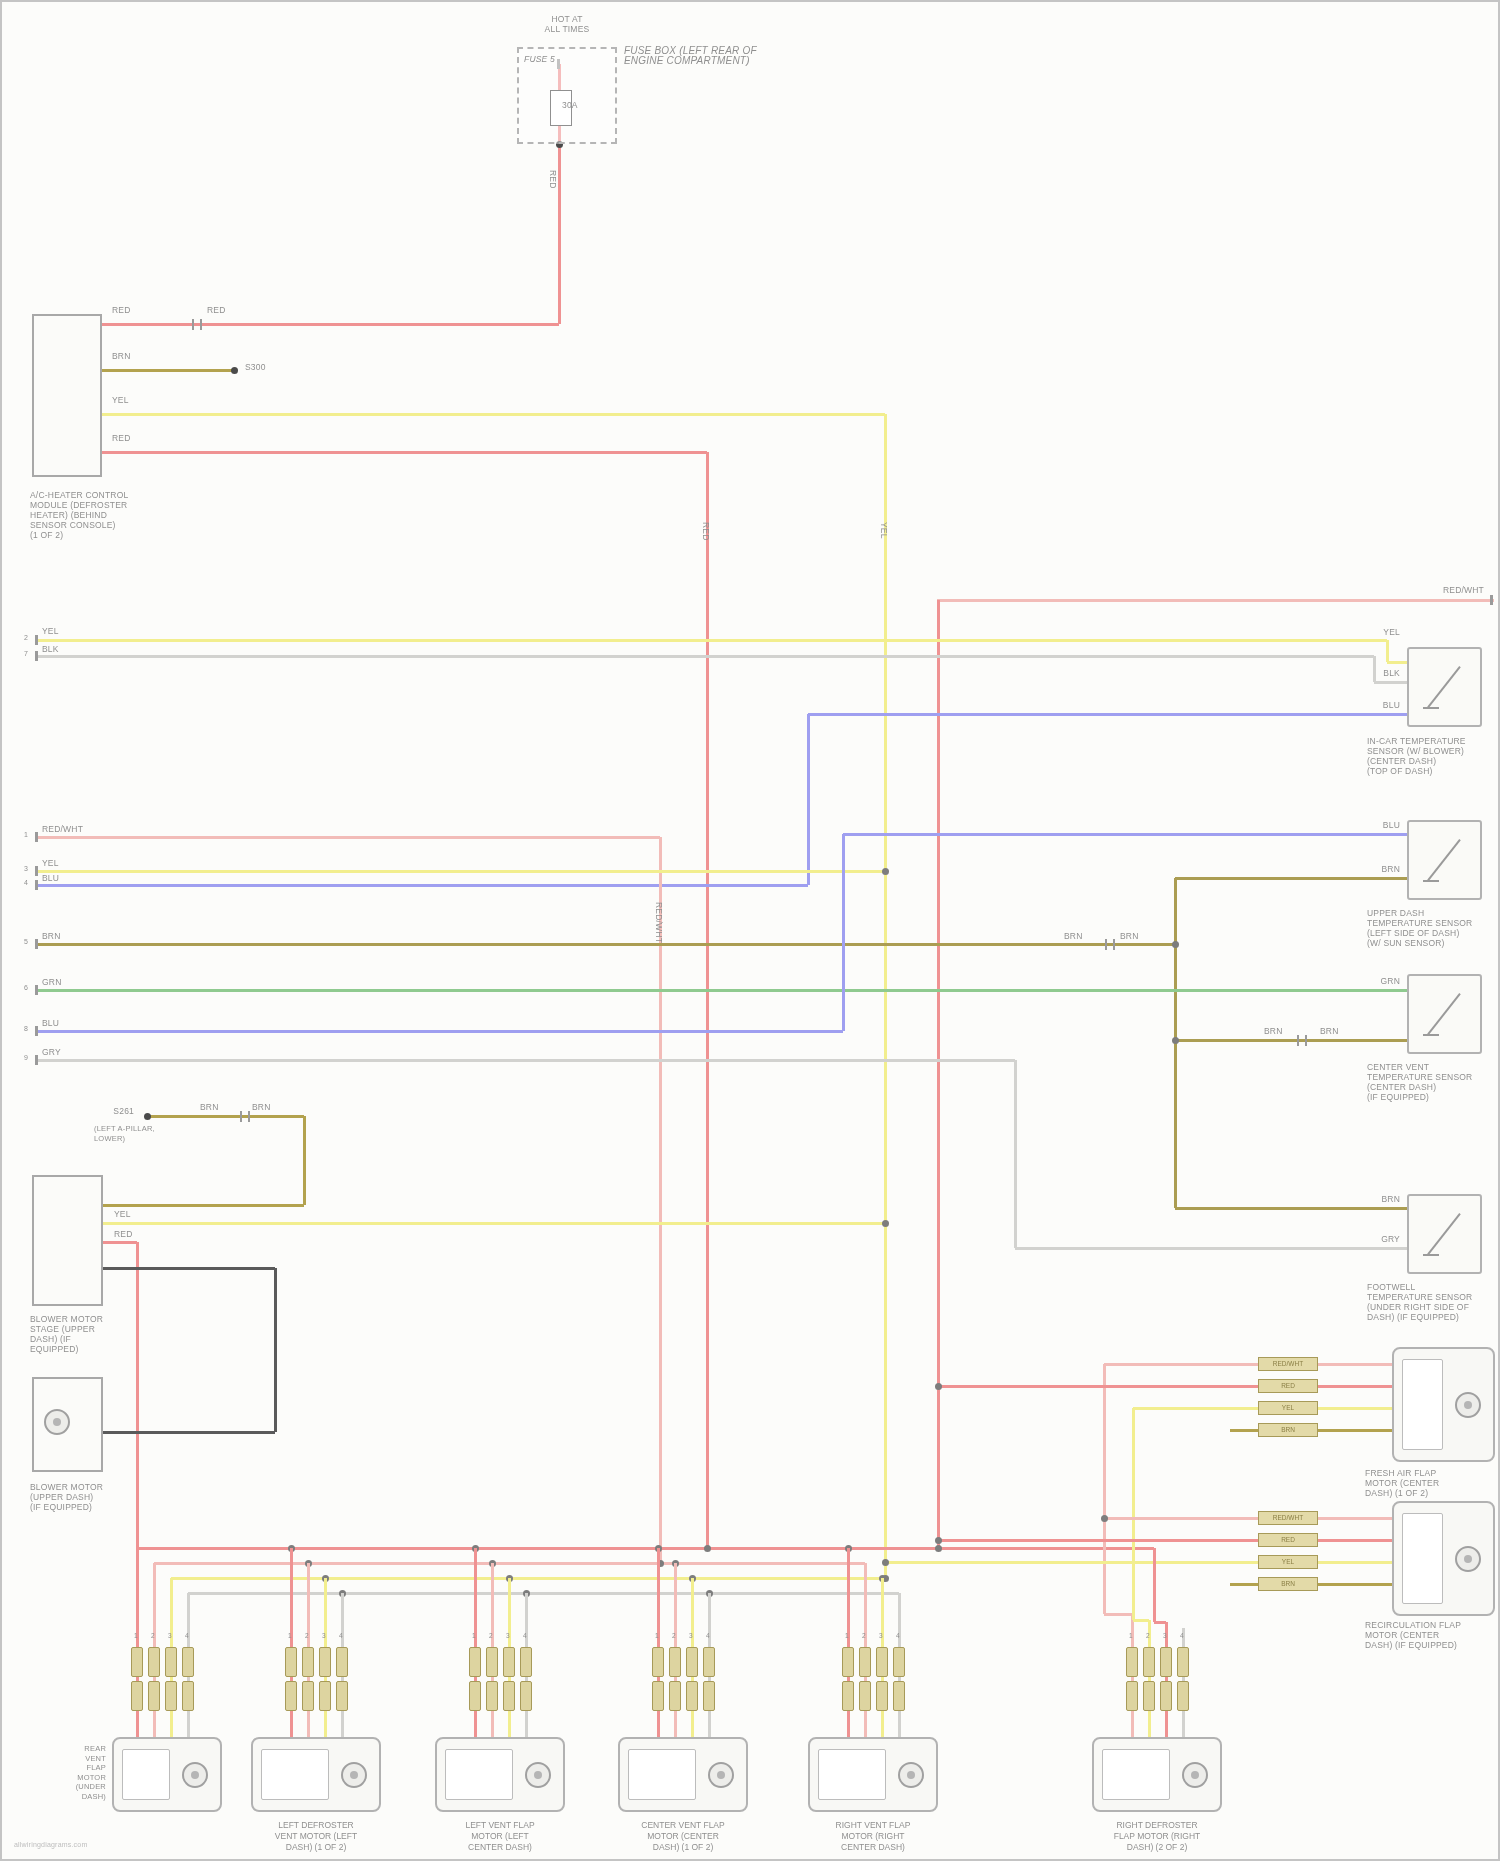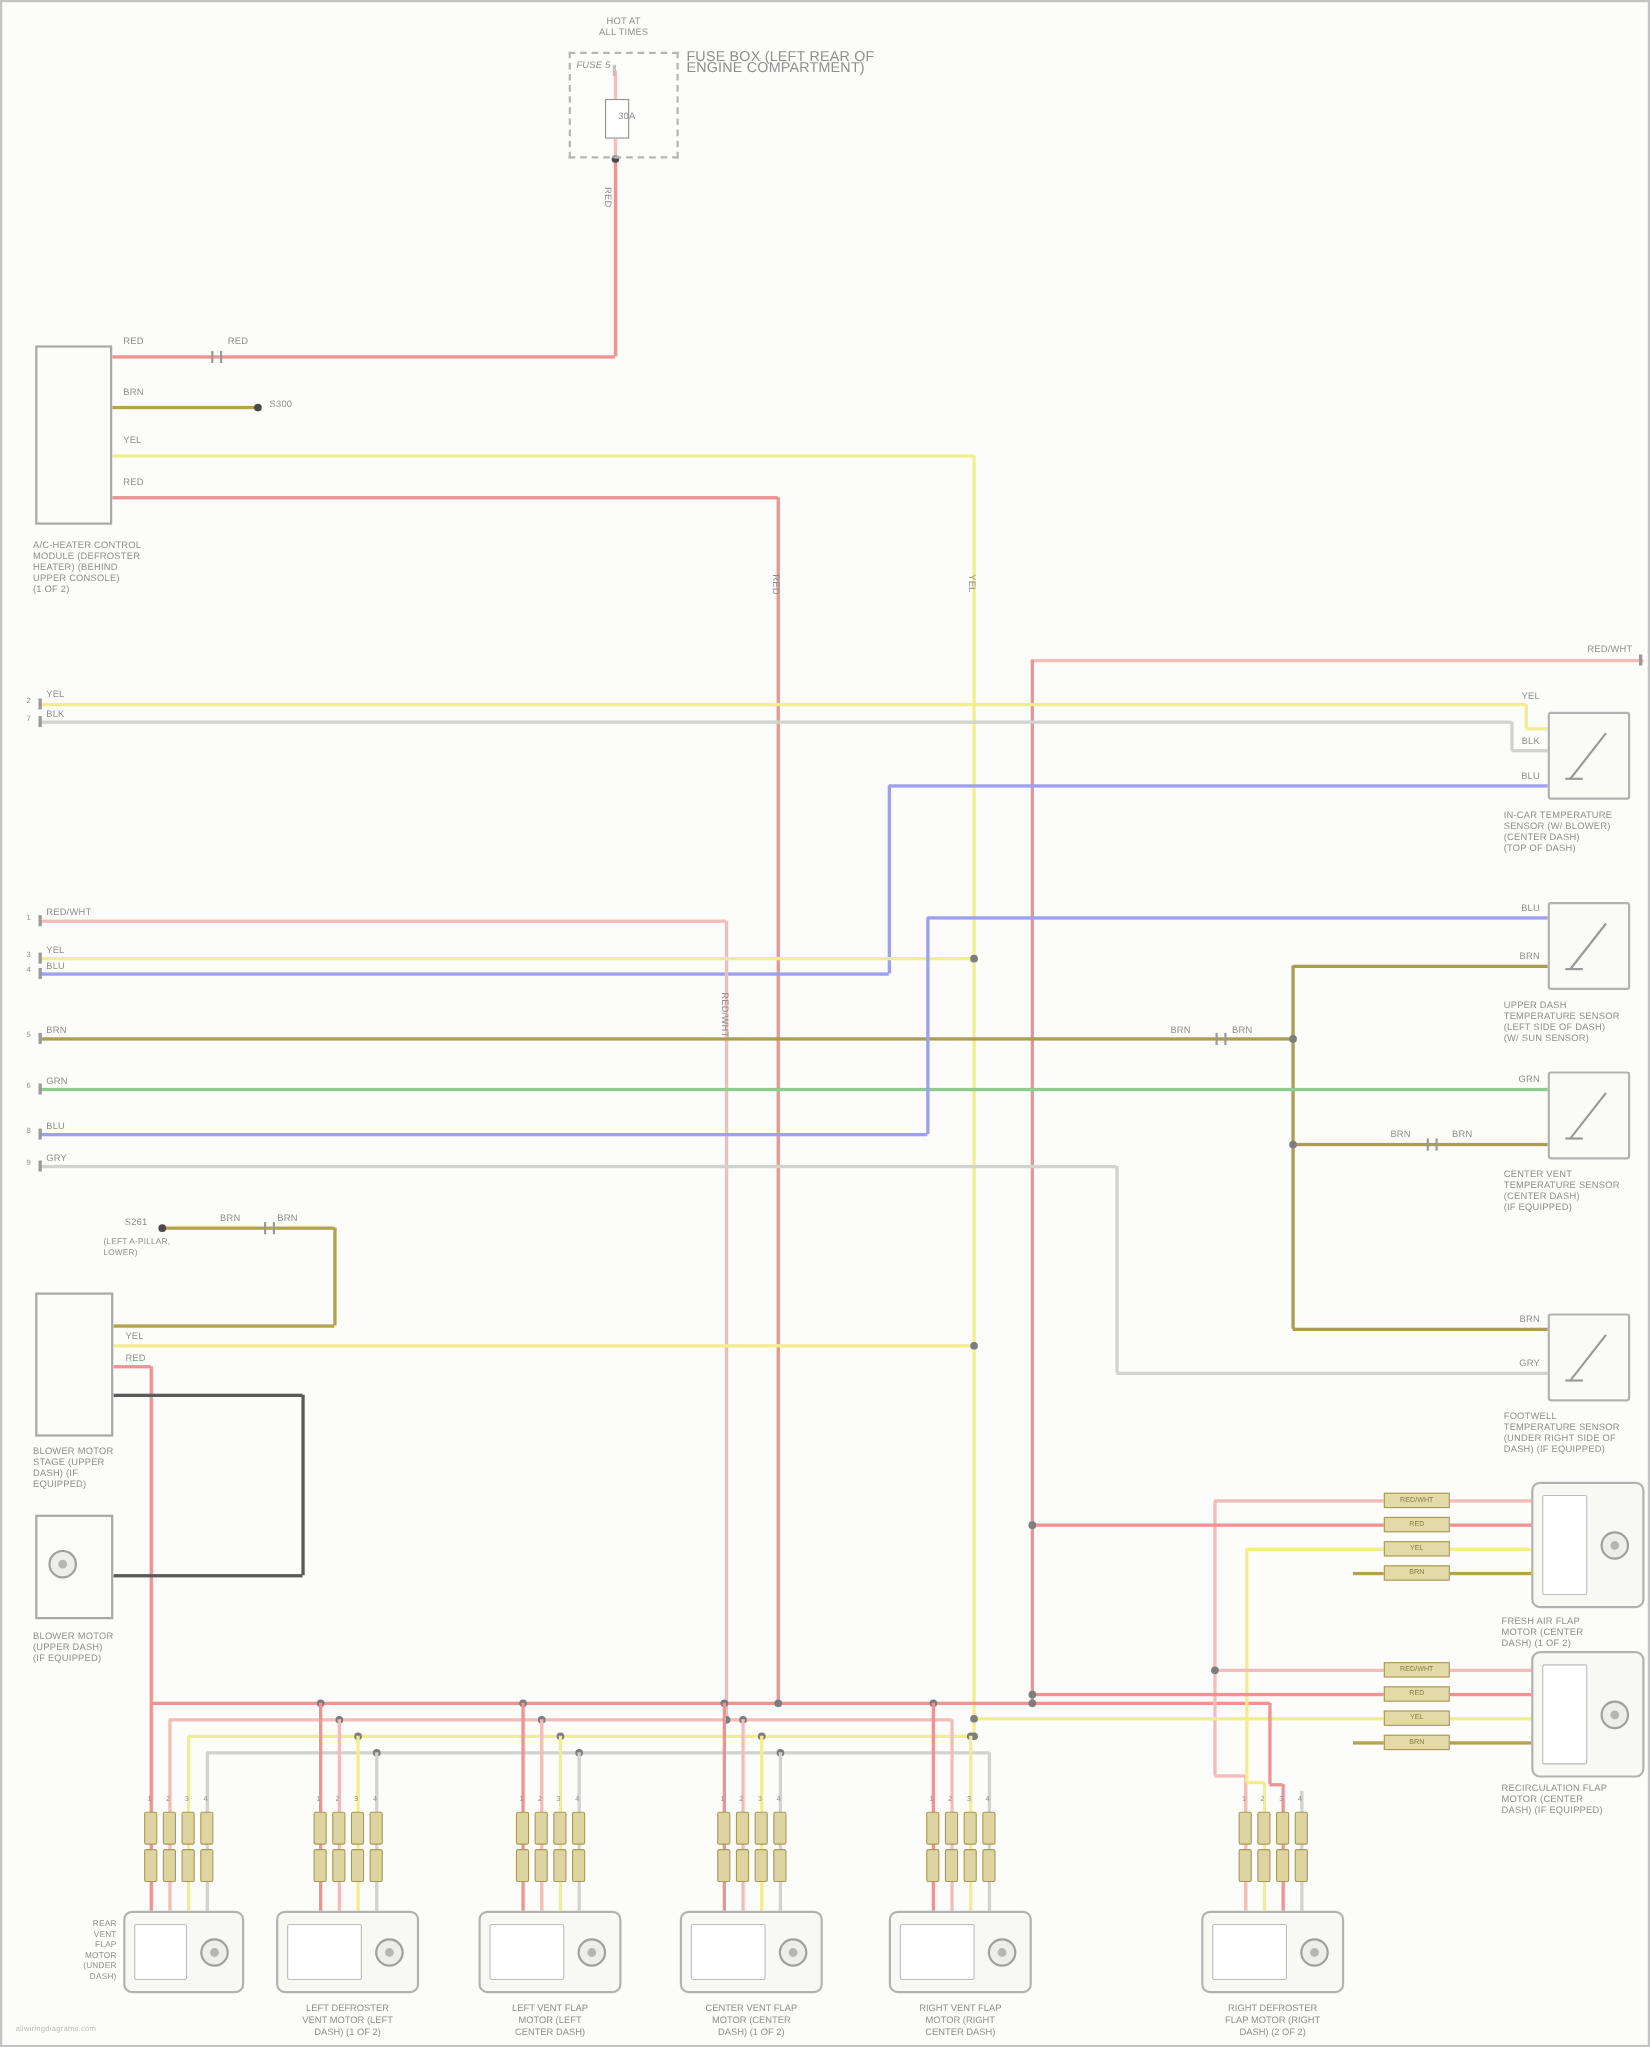--- a/index.html
+++ b/index.html
@@ -310,21 +310,21 @@
     <div class="abs" style="left: 1316px; top: 1581px; width: 74px; height: 3px; background: rgb(179, 162, 78);"></div>
     <div class="abs" style="left: 1256px; top: 1575px; width: 60px; height: 14px; background: rgb(227, 218, 168); border: 1px solid rgb(167, 154, 88); box-sizing: border-box; font-size: 6.5px; line-height: 12px; text-align: center; color: rgb(138, 127, 69);">BRN</div>
     <div class="abs" style="left: 1390px; top: 1499px; width: 103px; height: 115px; border: 2px solid rgb(178, 178, 178); border-radius: 8px; background: rgb(248, 248, 245); box-sizing: border-box;"></div>
     <div class="abs" style="left: 1400px; top: 1511px; width: 41px; height: 91px; border: 1.5px solid rgb(188, 188, 188); border-radius: 2px; background: rgb(255, 255, 255); box-sizing: border-box;"></div>
     <div class="abs" style="left: 1453px; top: 1543.5px; width: 26px; height: 26px; border-radius: 50%; border: 2px solid rgb(160, 160, 160); background: rgb(237, 237, 234); box-sizing: border-box;"></div>
     <div class="abs" style="left: 1462px; top: 1552.5px; width: 8px; height: 8px; border-radius: 50%; background: rgb(181, 181, 181);"></div>
     <div class="abs" style="top: 12px; font-size: 8.5px; line-height: 10px; color: rgb(143, 143, 143); letter-spacing: 0.2px; left: 455px; width: 220px; text-align: center;">
       <div class="ln">HOT AT</div>
       <div class="ln">ALL TIMES</div>
     </div>
-    <div class="abs" style="top: 44px; font-size: 13px; line-height: 10px; color: rgb(143, 143, 143); letter-spacing: 0.2px; left: 622px;">
+    <div class="abs" style="top: 44px; font-size: 10px; line-height: 10px; color: rgb(143, 143, 143); letter-spacing: 0.2px; left: 622px; font-style: italic;">
       <div class="ln">FUSE BOX (LEFT REAR OF</div>
       <div class="ln">ENGINE COMPARTMENT)</div>
     </div>
     <div class="abs" style="top: 52px; font-size: 8.5px; line-height: 10px; color: rgb(143, 143, 143); letter-spacing: 0.2px; left: 522px; font-style: italic;">
       <div class="ln">FUSE 5</div>
     </div>
     <div class="abs" style="top: 98px; font-size: 8.5px; line-height: 10px; color: rgb(143, 143, 143); letter-spacing: 0.2px; left: 560px;">
       <div class="ln">30A</div>
     </div>
     <div class="abs" style="top: 168px; font-size: 8.5px; line-height: 10px; color: rgb(143, 143, 143); letter-spacing: 0.2px; left: 546px; writing-mode: vertical-rl; text-orientation: mixed;">
@@ -345,21 +345,21 @@
     <div class="abs" style="top: 393px; font-size: 8.5px; line-height: 10px; color: rgb(143, 143, 143); letter-spacing: 0.2px; left: 110px;">
       <div class="ln">YEL</div>
     </div>
     <div class="abs" style="top: 431px; font-size: 8.5px; line-height: 10px; color: rgb(143, 143, 143); letter-spacing: 0.2px; left: 110px;">
       <div class="ln">RED</div>
     </div>
     <div class="abs" style="top: 488px; font-size: 8.5px; line-height: 10px; color: rgb(143, 143, 143); letter-spacing: 0.2px; left: 28px;">
       <div class="ln">A/C-HEATER CONTROL</div>
       <div class="ln">MODULE (DEFROSTER</div>
       <div class="ln">HEATER) (BEHIND</div>
-      <div class="ln">UPPER CONSOLE)</div>
+      <div class="ln">SENSOR CONSOLE)</div>
       <div class="ln">(1 OF 2)</div>
     </div>
     <div class="abs" style="top: 583px; font-size: 8.5px; line-height: 10px; color: rgb(143, 143, 143); letter-spacing: 0.2px; left: 1262px; width: 220px; text-align: right;">
       <div class="ln">RED/WHT</div>
     </div>
     <div class="abs" style="top: 625px; font-size: 8.5px; line-height: 10px; color: rgb(143, 143, 143); letter-spacing: 0.2px; left: 1178px; width: 220px; text-align: right;">
       <div class="ln">YEL</div>
     </div>
     <div class="abs" style="top: 666px; font-size: 8.5px; line-height: 10px; color: rgb(143, 143, 143); letter-spacing: 0.2px; left: 1178px; width: 220px; text-align: right;">
       <div class="ln">BLK</div>

